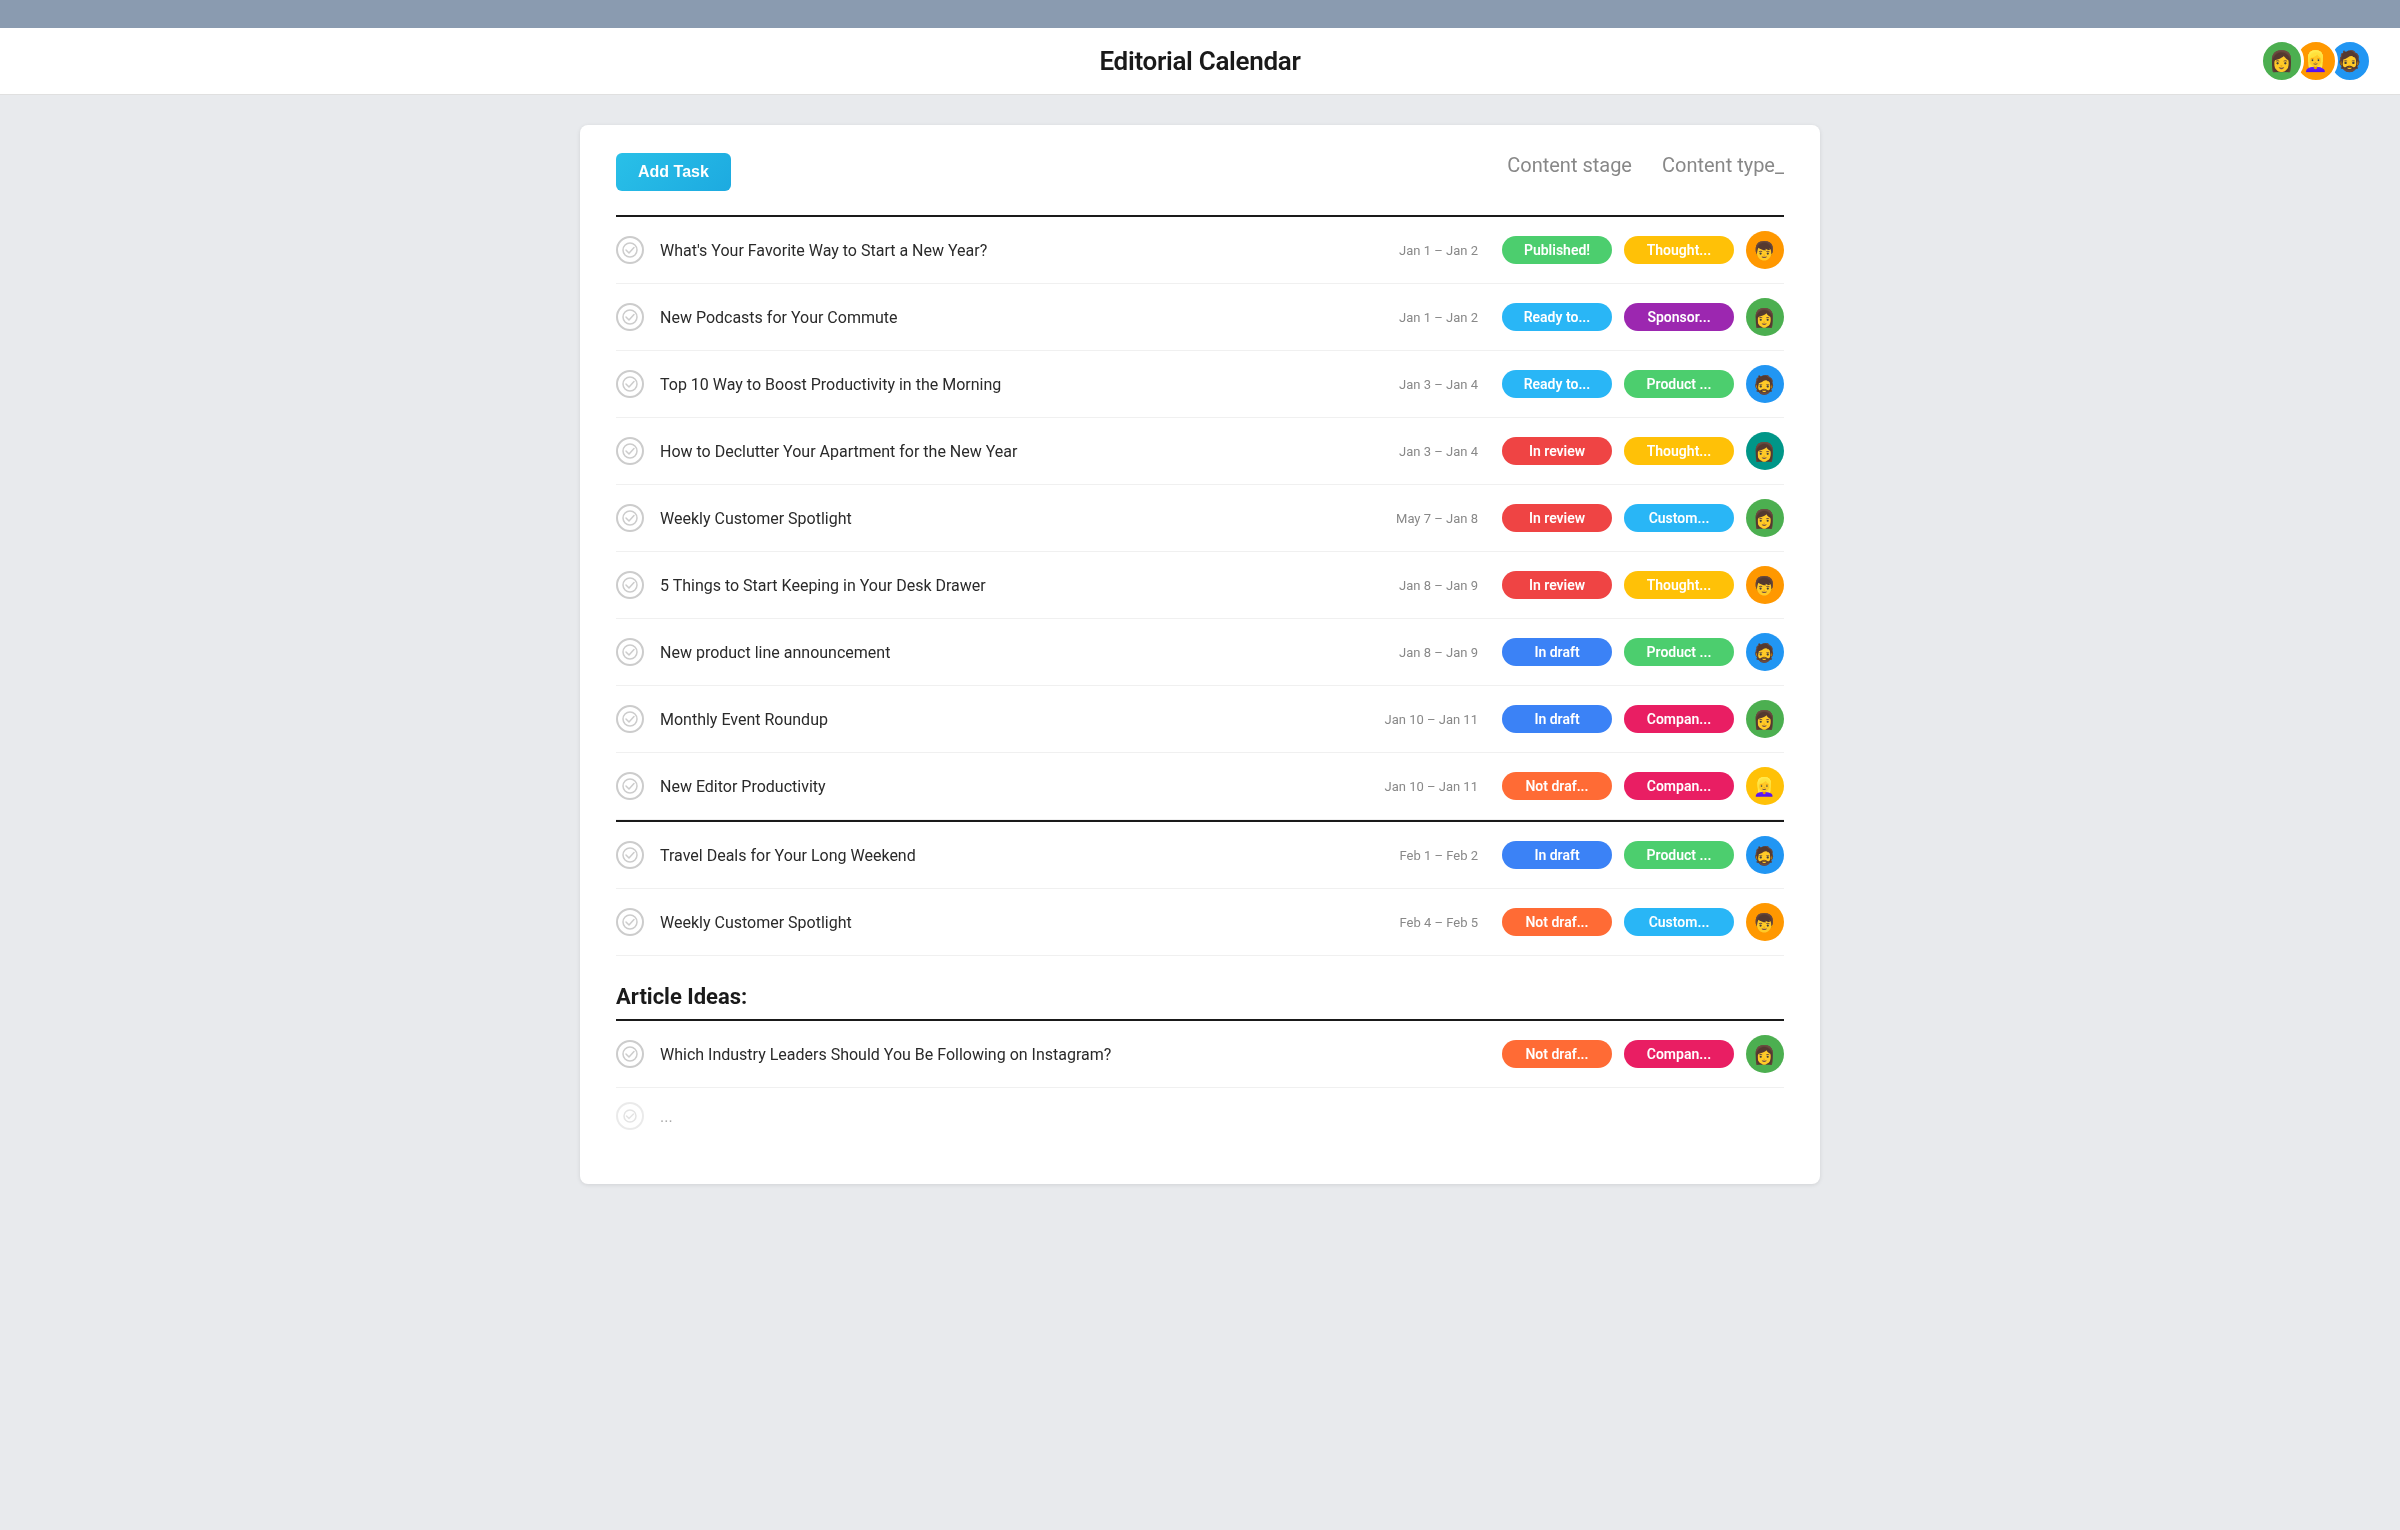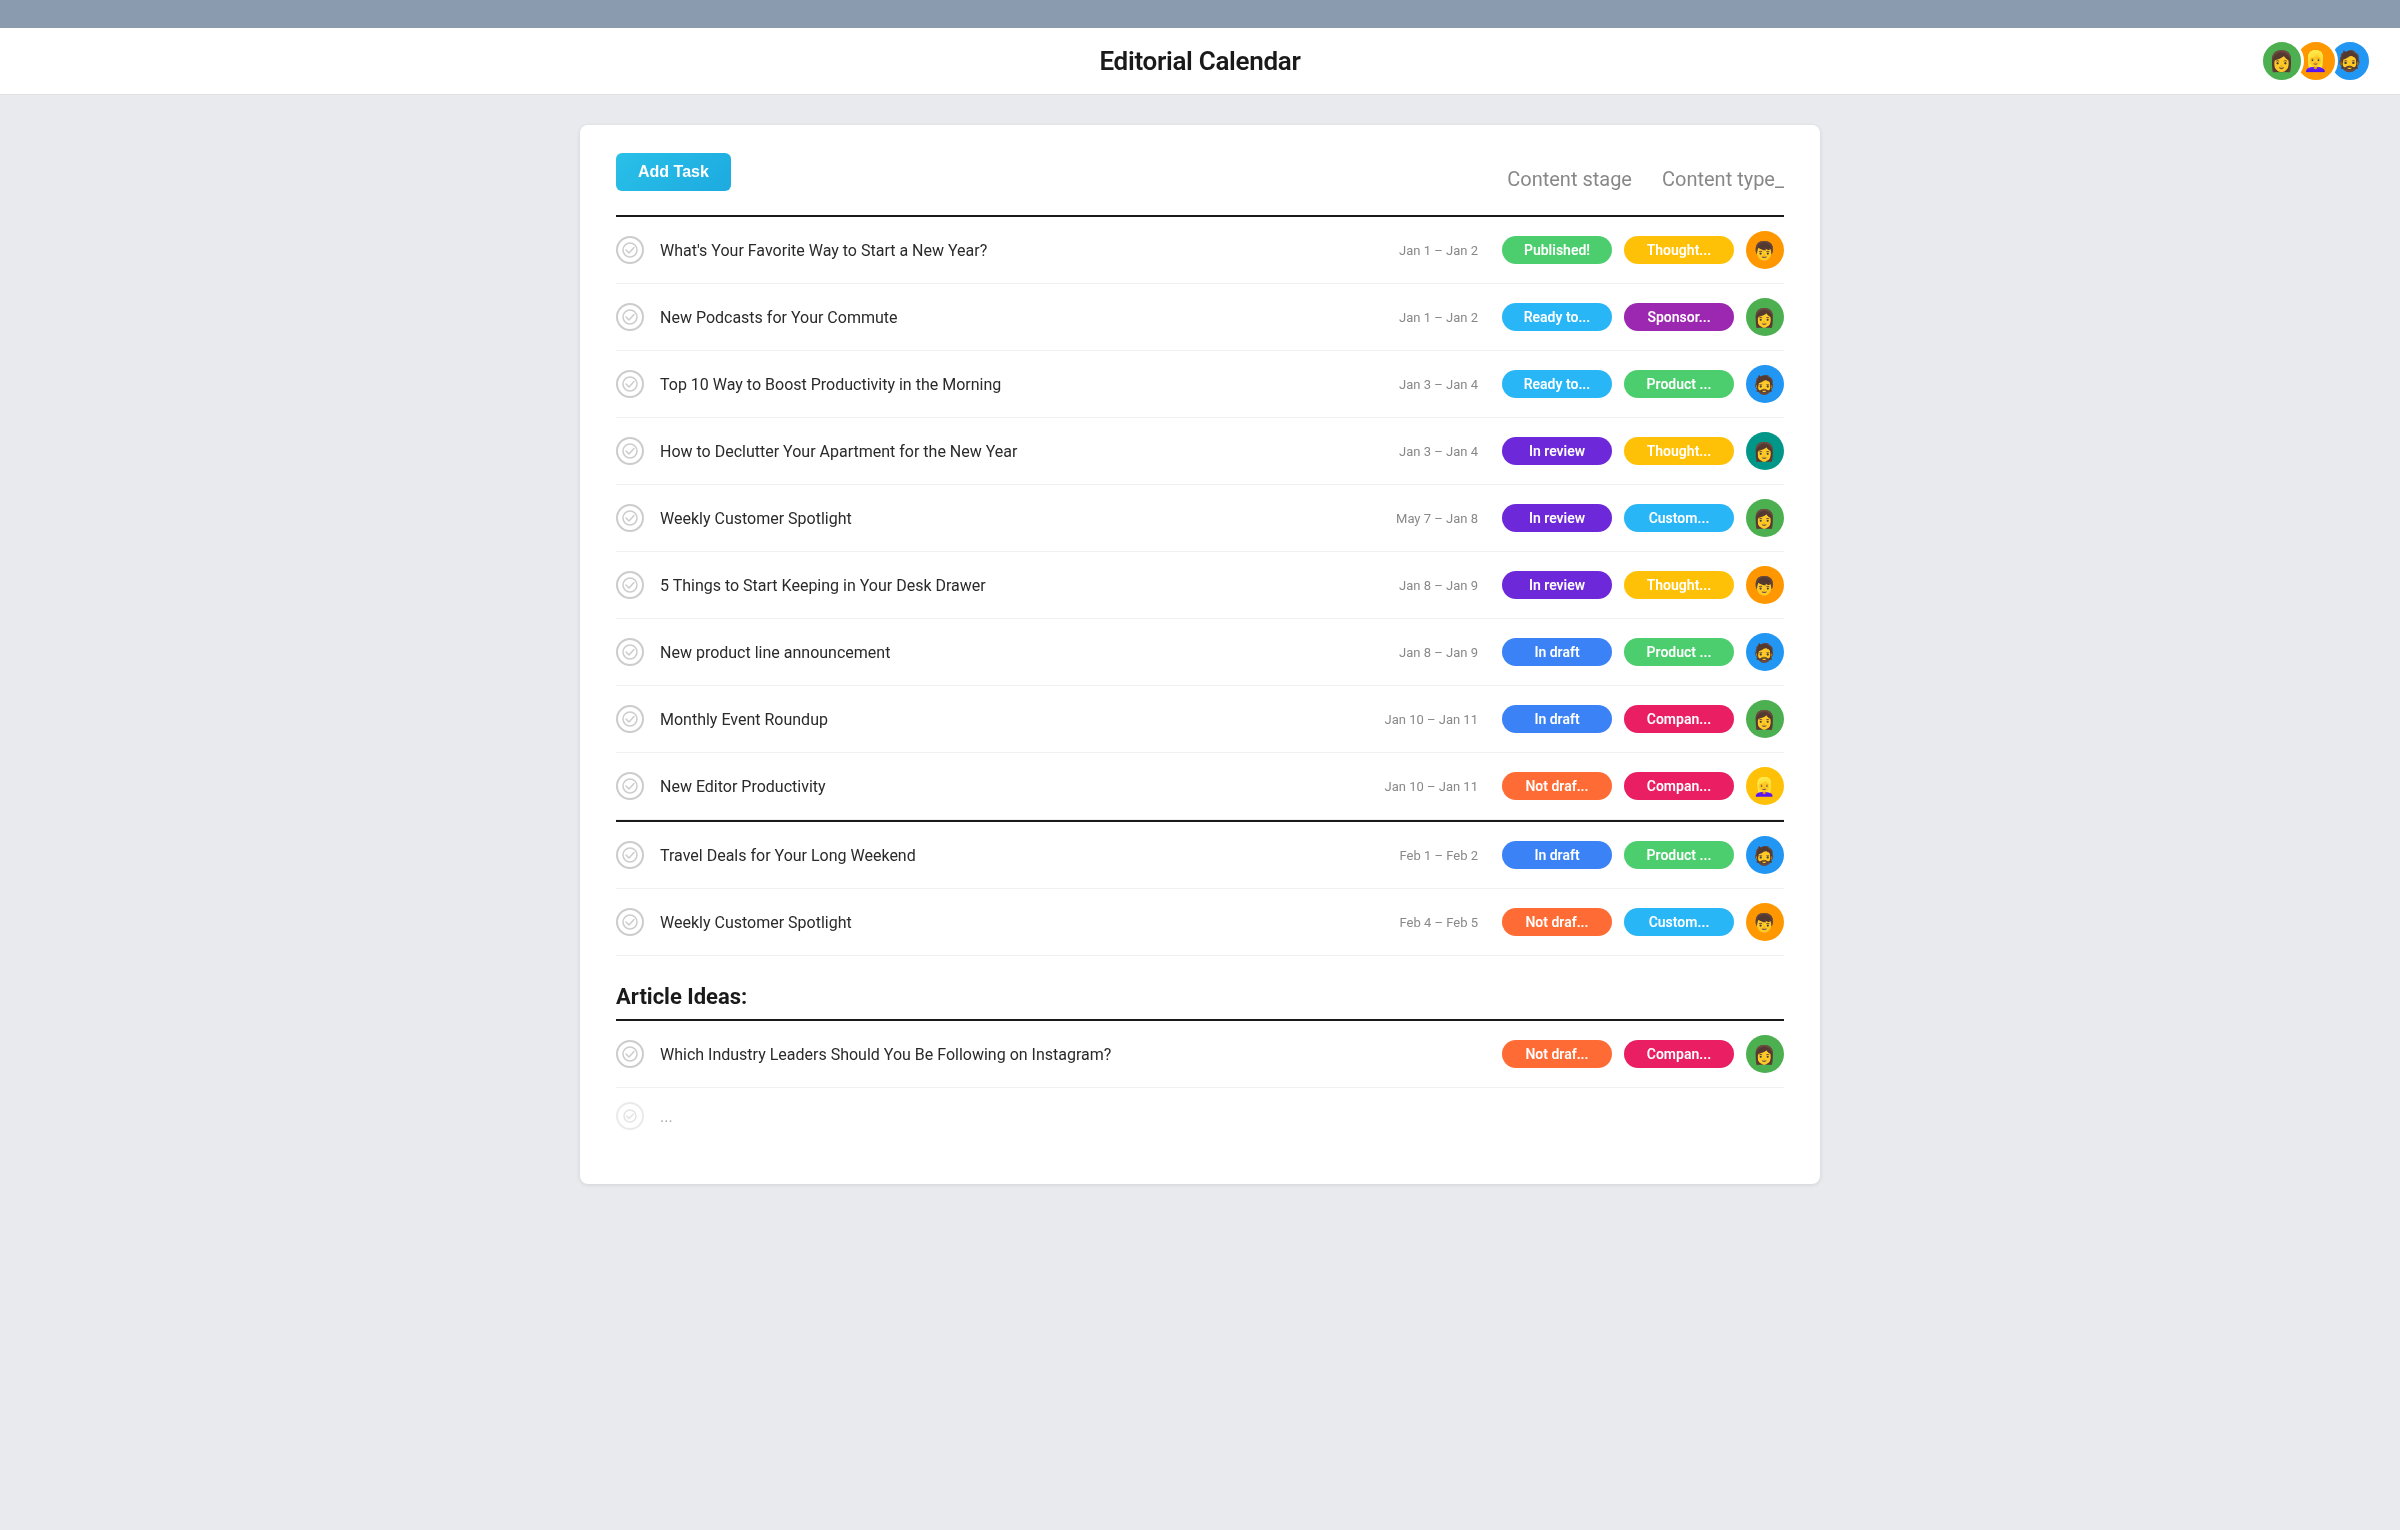--- a/index.html
+++ b/index.html
@@ -51,21 +51,21 @@
     .main-content {
       max-width: 1240px;
       margin: 30px auto;
       background: #fff;
       border-radius: 8px;
       box-shadow: 0 1px 4px rgba(0,0,0,0.1);
       padding: 28px 36px 40px;
     }
     .toolbar {
       display: flex;
-      align-items: flex-end;
+      align-items: flex-start;
       justify-content: space-between;
       margin-bottom: 24px;
     }
     .add-task-btn {
       background: linear-gradient(135deg, #29c0e8, #1daae0);
       color: #fff;
       border: none;
       border-radius: 6px;
       padding: 10px 22px;
       font-size: 16px;
@@ -130,21 +130,21 @@
       font-size: 14px;
       font-weight: 600;
       color: #fff;
       min-width: 110px;
       text-align: center;
       margin-right: 12px;
       white-space: nowrap;
     }
     .badge-published { background: #4cce6e; }
     .badge-ready { background: #29b6f6; }
-    .badge-in-review { background: #6d28d9; }
+    .badge-in-review { background: #ef4444; }
     .badge-in-draft { background: #3b82f6; }
     .badge-not-draft { background: #ff6b35; }
     .badge-thought { background: #ffc107; }
     .badge-sponsor { background: #9c27b0; }
     .badge-product { background: #4cce6e; }
     .badge-custom { background: #29b6f6; }
     .badge-company { background: #e91e63; }
     .task-avatar {
       width: 38px;
       height: 38px;

